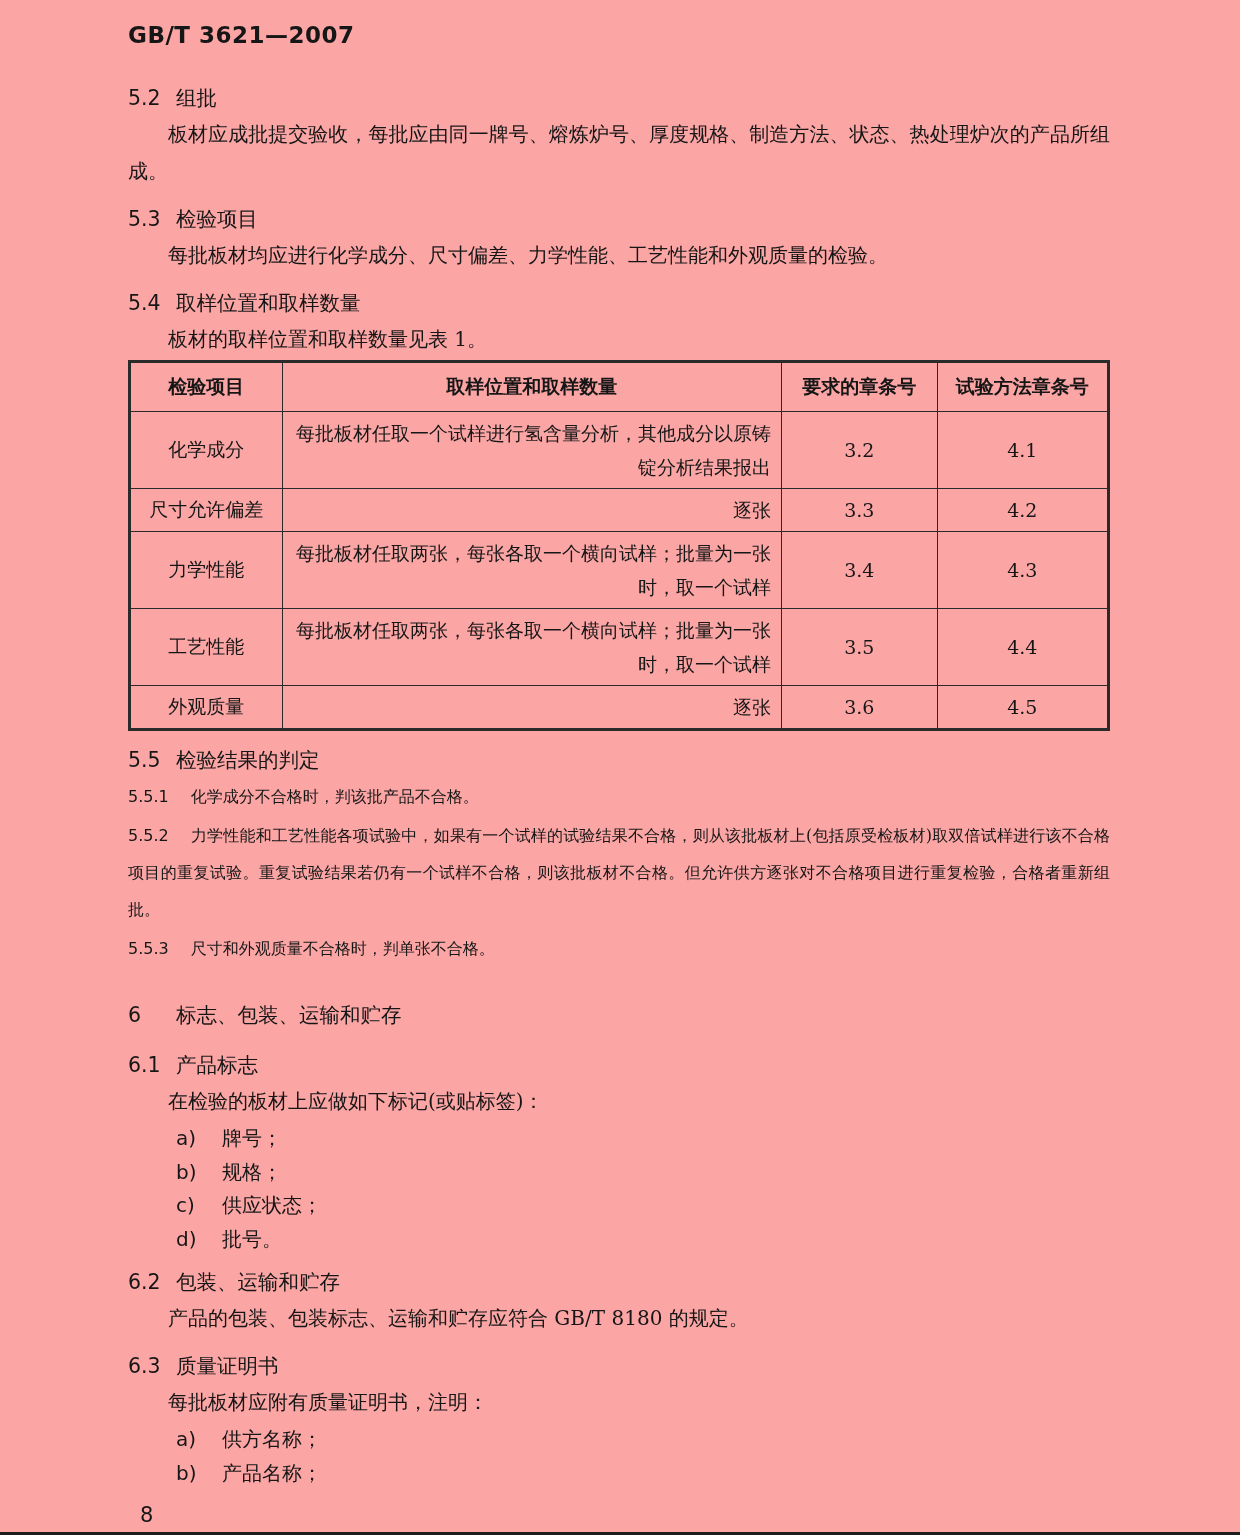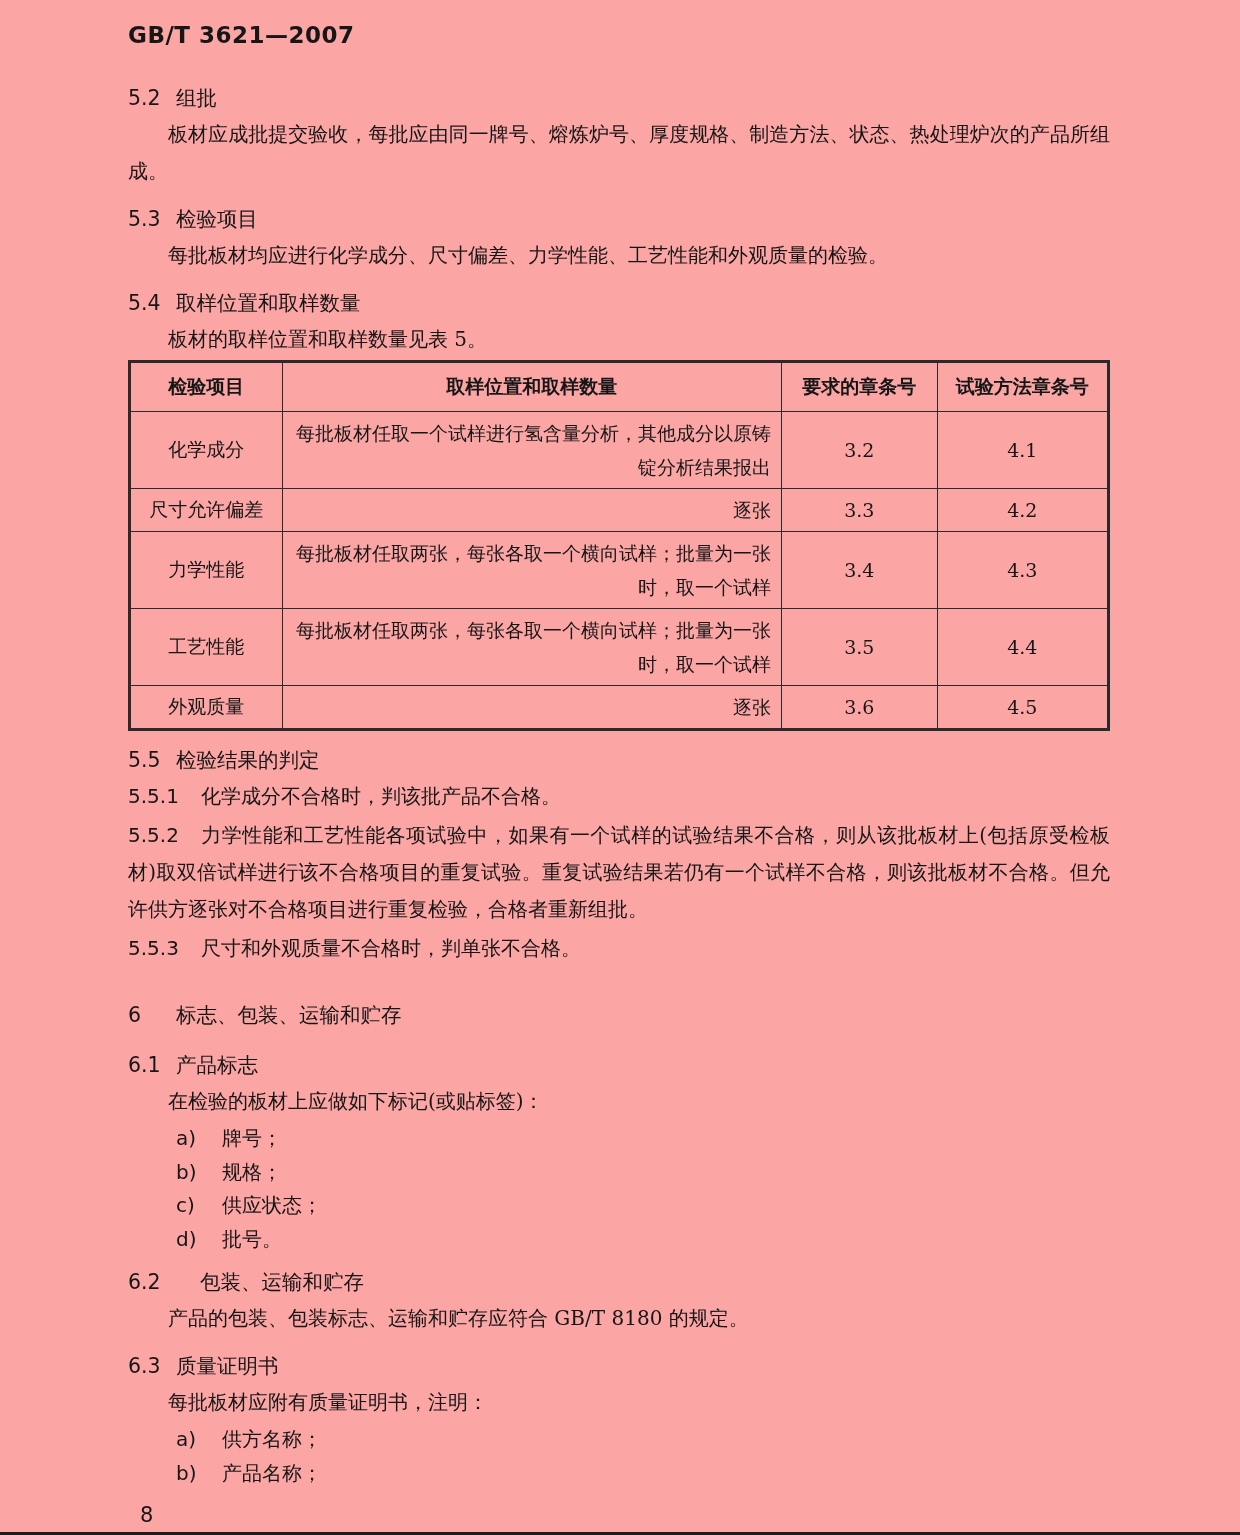--- a/index.html
+++ b/index.html
@@ -31,21 +31,21 @@
   .sec-heading .sec-num { min-width:48px; font-family:"DejaVu Sans","Liberation Sans",sans-serif; }
   .sec-heading.chapter { margin-top:32px; margin-bottom:18px; }
   .para {
     font-size:20px;
     line-height:37px;
     text-align:justify;
     margin:2px 0;
   }
   .para.indent { text-indent:2em; }
   .num-para {
-    font-size:20px;
+    font-size:16px;
     line-height:37px;
     text-align:justify;
     margin:2px 0;
   }
   .num-para .sec-num {
     font-family:"DejaVu Sans","Liberation Sans",sans-serif;
     margin-right:22px;
   }
   .list-item {
     display:flex;
@@ -86,21 +86,21 @@
     left:140px; bottom:8px;
     font-size:21px;
     font-family:"DejaVu Sans","Liberation Sans",sans-serif;
   }
   .scan-edge {
     position:absolute;
     left:0; right:0; bottom:0;
     height:3px;
     background:#1d1d1d;
   }
-  .sp-after-62 { margin-top:10px;gap:24px; }
+  .sp-after-62 { margin-top:10px; }
 </style>
 </head>
 <body>
 
 <div class="page">
 
   <div class="doc-header">GB/T 3621—2007</div>
 
   <div class="sec-heading">
     <span class="sec-num">5.2</span>
@@ -111,21 +111,21 @@
   <div class="sec-heading">
     <span class="sec-num">5.3</span>
     <span>检验项目</span>
   </div>
   <p class="para indent">每批板材均应进行化学成分、尺寸偏差、力学性能、工艺性能和外观质量的检验。</p>
 
   <div class="sec-heading">
     <span class="sec-num">5.4</span>
     <span>取样位置和取样数量</span>
   </div>
-  <p class="para indent">板材的取样位置和取样数量见表 5。</p>
+  <p class="para indent">板材的取样位置和取样数量见表 1。</p>
 
   <table class="t8">
     <colgroup>
       <col style="width:15.6%">
       <col style="width:51.0%">
       <col style="width:15.9%">
       <col style="width:17.5%">
     </colgroup>
     <thead>
       <tr>

